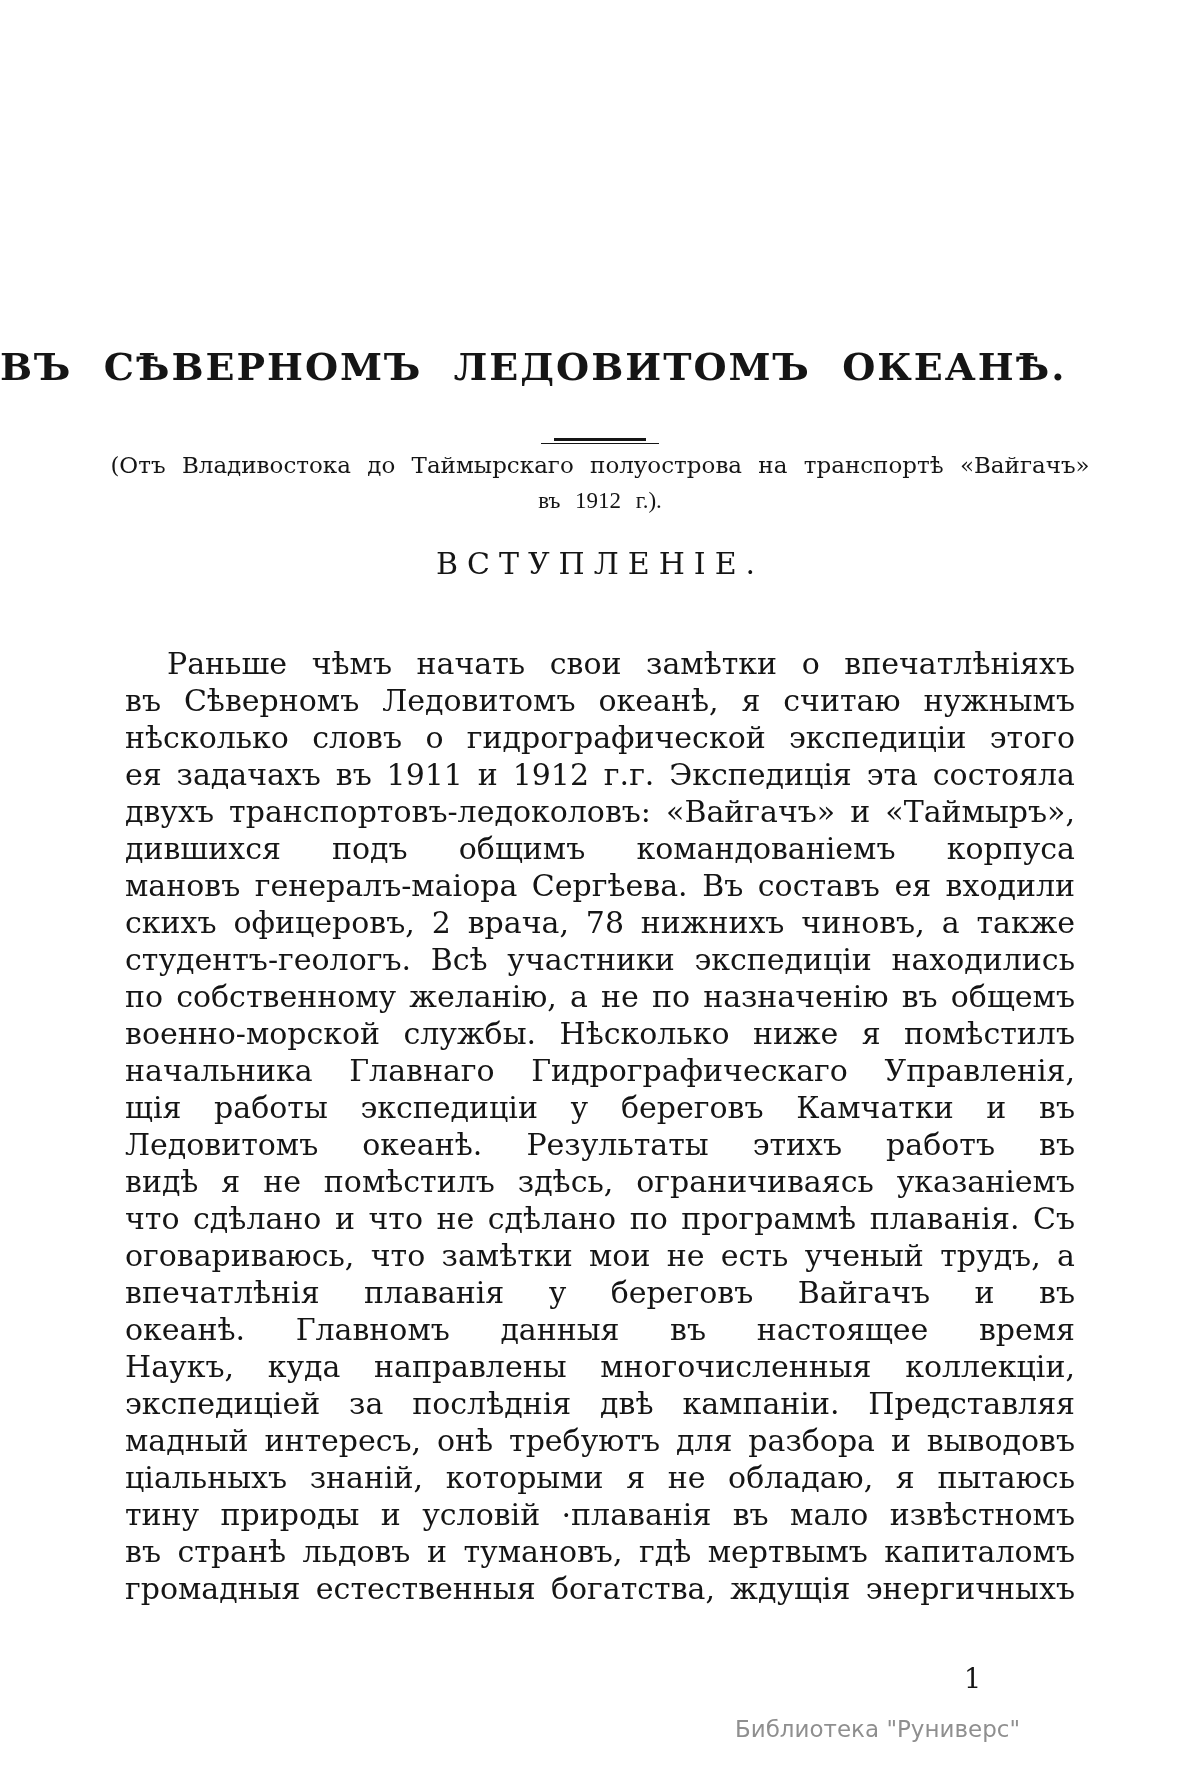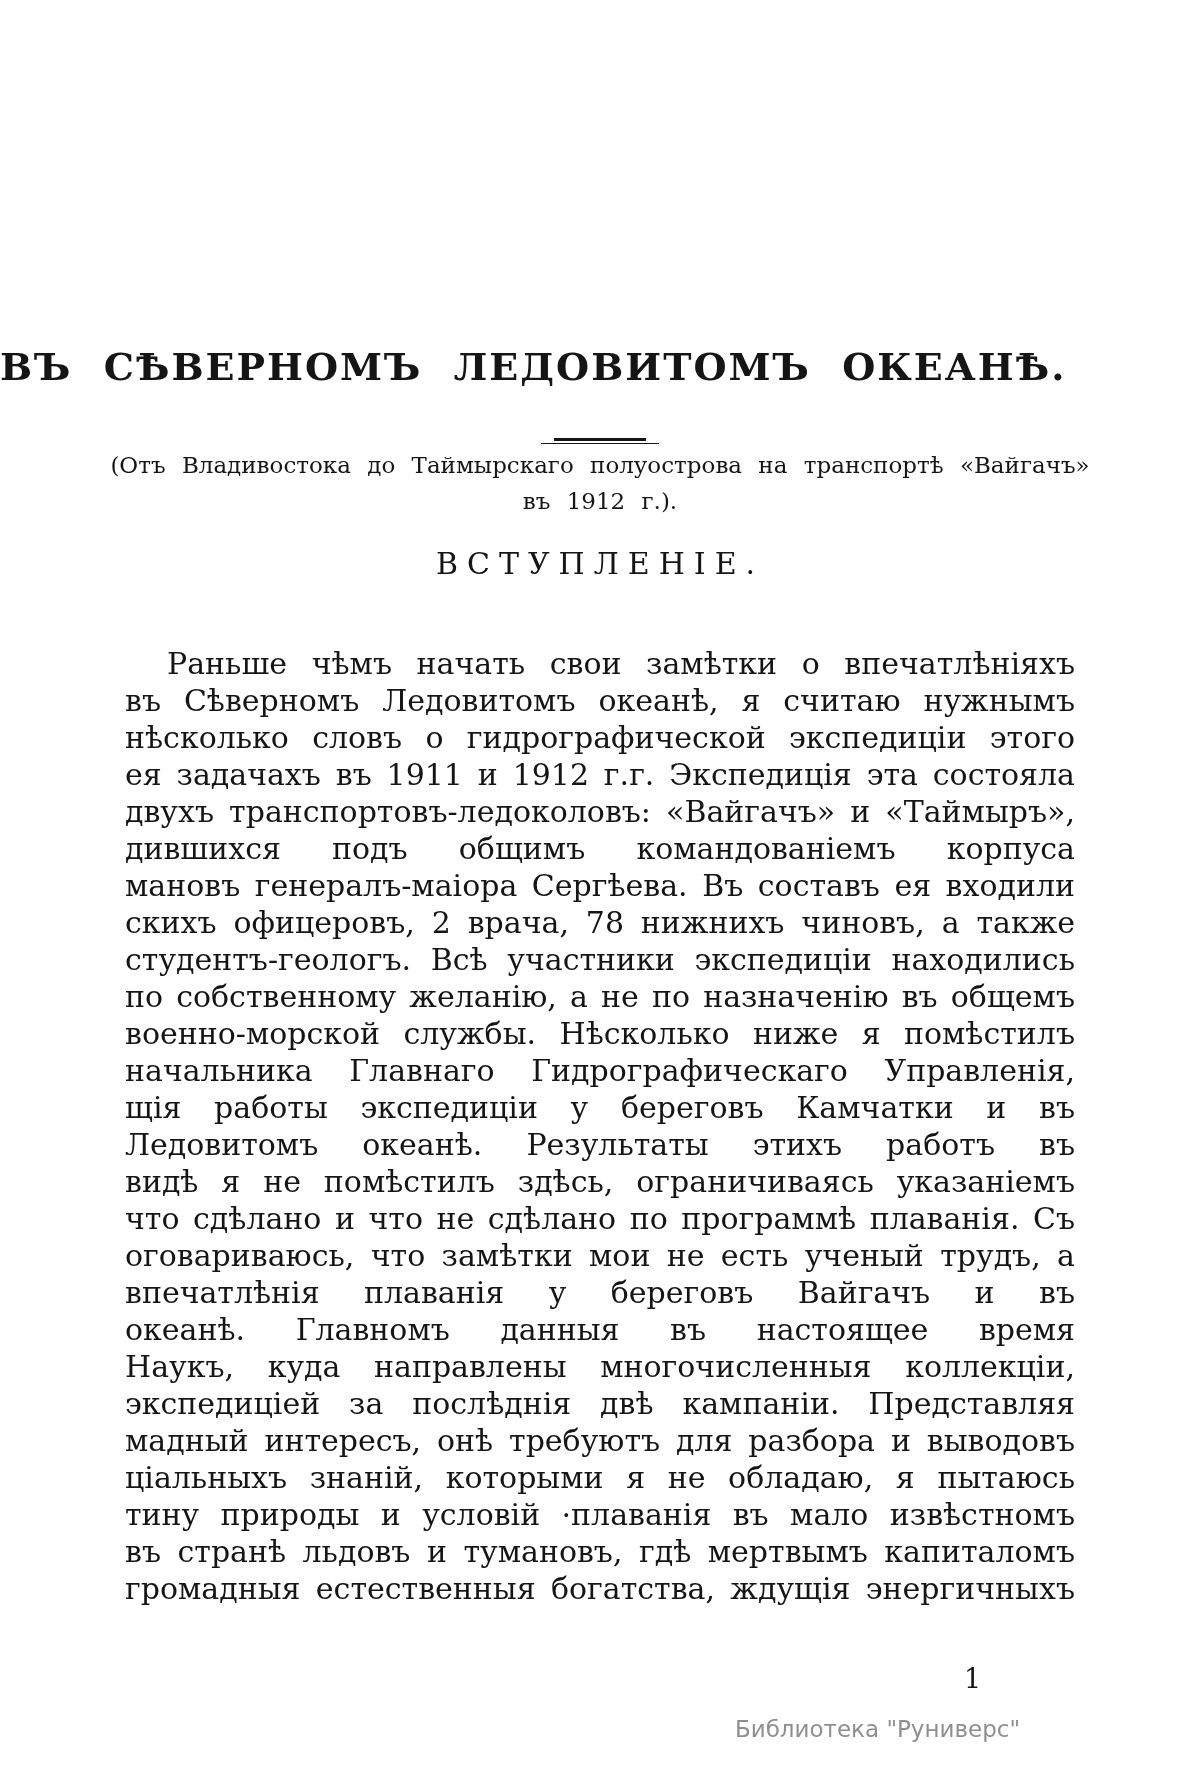--- a/index.html
+++ b/index.html
@@ -48,21 +48,21 @@
   .subtitle-line1, .subtitle-line2 {
     position: absolute;
     left: 0;
     width: 1200px;
     text-align: center;
     font-size: 23px;
     word-spacing: 9px;
     white-space: nowrap;
   }
   .subtitle-line1 { top: 452px; }
-  .subtitle-line2 { top: 488px; }
+  .subtitle-line2 { top: 488px; font-family: Liberation Serif, serif; }
   .section-heading {
     position: absolute;
     top: 546px;
     left: 0;
     width: 1200px;
     text-align: center;
     font-size: 30px;
     letter-spacing: 9px;
     white-space: nowrap;
   }

